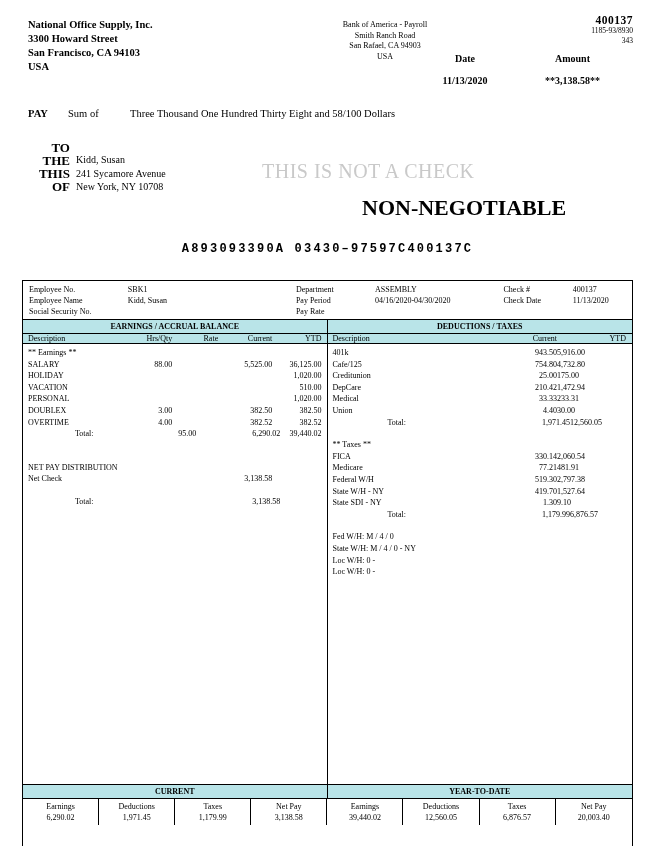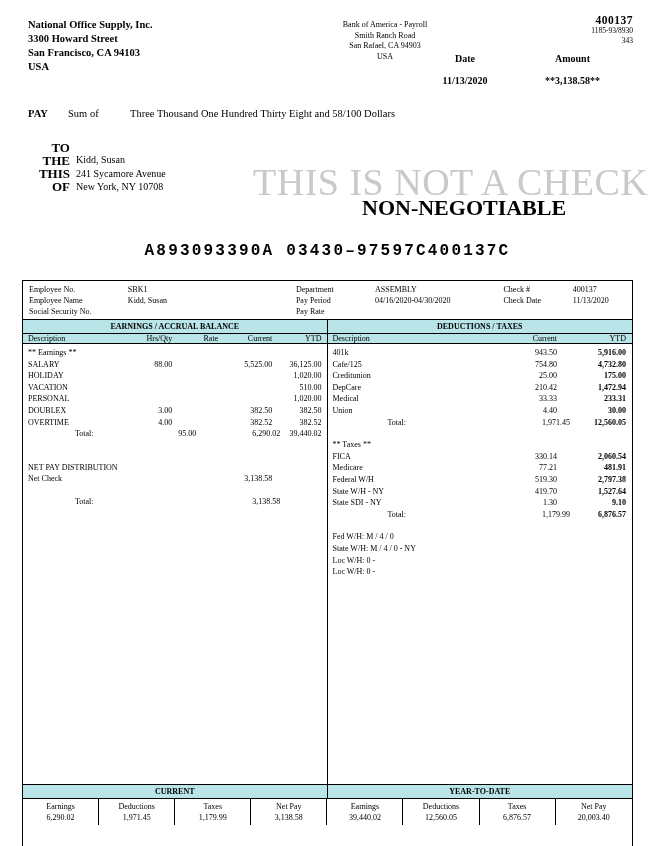--- a/index.html
+++ b/index.html
@@ -111,22 +111,22 @@
     position: absolute;
     top: 153px;
     left: 76px;
     font-size: 10px;
     line-height: 13.5px;
   }
 
   .watermark {
     position: absolute;
     top: 160px;
-    left: 253px;
-    font-size: 38px;
+    left: 262px;
+    font-size: 20px;
     color: #c9c9c9;
     font-family: "Liberation Serif", serif;
     letter-spacing: 0.5px;
     white-space: nowrap;
   }
   .nonneg {
     position: absolute;
     top: 195px;
     left: 362px;
     font-size: 22px;
@@ -134,21 +134,21 @@
     white-space: nowrap;
   }
 
   .micr {
     position: absolute;
     top: 242px;
     left: 0;
     width: 655px;
     text-align: center;
     font-family: "Liberation Mono", monospace;
-    font-size: 16px;
+    font-size: 12px;
     letter-spacing: 2.2px;
     font-weight: bold;
   }
 
   
   .stub {
     position: absolute;
     left: 22px;
     top: 280px;
     width: 611px;
@@ -224,21 +224,21 @@
   .e-cur { width: 66px; text-align: right; }
   .e-ytd { width: 60px; text-align: right; padding-right: 5px; }
 
   .drow {
     display: flex;
     font-size: 8px;
     line-height: 11.6px;
   }
   .d-desc { width: 150px; padding-left: 5px; }
   .d-cur { width: 78px; text-align: right; }
-  .d-ytd { width: 70px; text-align: right; padding-right: 6px; font-weight: bold; }
+  .d-ytd { width: 70px; text-align: left; padding-right: 6px; }
 
   .hdr-e-desc { width: 118px; padding-left: 5px; }
   .hdr-e-hrs { width: 58px; text-align: right; }
   .hdr-e-rate { width: 56px; text-align: right; }
   .hdr-e-cur { width: 66px; text-align: right; }
   .hdr-e-ytd { width: 60px; text-align: right; padding-right: 5px; }
   .hdr-d-desc { width: 150px; padding-left: 5px; }
   .hdr-d-cur { width: 78px; text-align: right; }
   .hdr-d-ytd { width: 70px; text-align: right; padding-right: 6px; }
 

